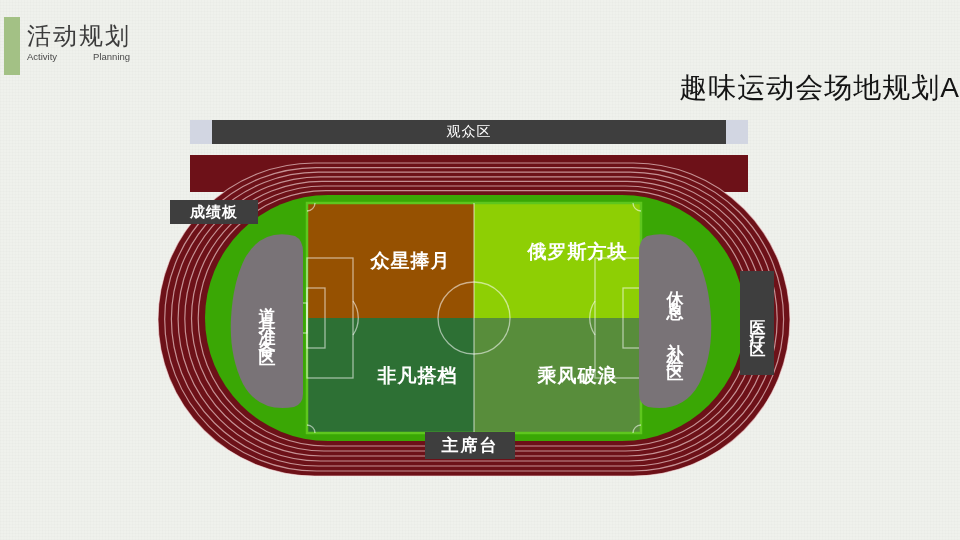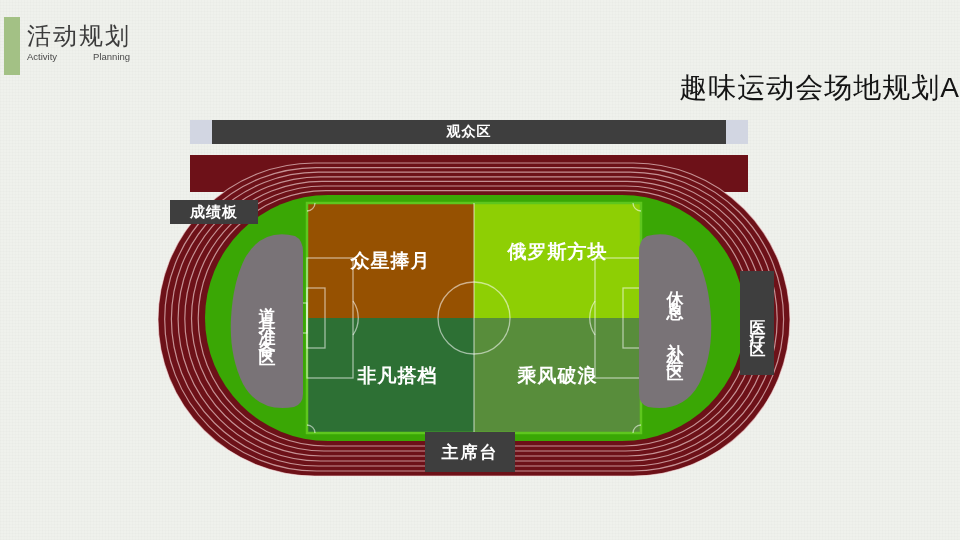--- a/index.html
+++ b/index.html
@@ -43,52 +43,53 @@
   .spectator-bar .cap{
     position:absolute;top:0;width:22px;height:24px;background:#d2d6e2;
   }
   .spectator-bar .cap.left{left:0;}
   .spectator-bar .cap.right{right:0;}
   .spectator-bar .mid{
     position:absolute;left:22px;right:22px;top:0;bottom:0;background:#3e3e3e;
   }
   .spectator-bar .txt{
     position:absolute;inset:0;display:flex;align-items:center;justify-content:center;
-    color:#fff;font-size:14px;font-weight:700;letter-spacing:1px;
+    color:#fff;font-size:14px;font-weight:400;letter-spacing:1px;
   }
   
   .stage{position:absolute;left:0;top:0;width:960px;height:540px;}
   .lane{fill:none;stroke:rgba(255,230,230,0.6);stroke-width:1.2;}
   .mark{fill:none;stroke:rgba(255,255,255,0.55);stroke-width:1.3;}
   
   .dark-box{
     position:absolute;background:#3e3e3e;color:#fff;
     display:flex;align-items:center;justify-content:center;
   }
   .box-scoreboard{left:170px;top:200px;width:88px;height:24px;font-size:15px;font-weight:700;letter-spacing:1px;}
   .box-medical{left:740px;top:271px;width:34px;height:104px;}
-  .box-rostrum{left:425px;top:432px;width:90px;height:40px;font-size:17px;font-weight:700;letter-spacing:2px;}
+  .box-rostrum{left:425px;top:432px;width:90px;height:27px;font-size:17px;font-weight:700;letter-spacing:2px;}
   .vtext{
     writing-mode:vertical-rl;text-orientation:upright;
     color:#fff;font-weight:700;
   }
   .box-medical .vtext{font-size:16px;letter-spacing:11px;}
   
   .gray-label{
     position:absolute;display:flex;align-items:center;justify-content:center;
   }
   .gl-props{left:250px;top:228px;width:34px;height:184px;}
   .gl-rest{left:658px;top:226px;width:34px;height:188px;}
   .gray-label .vtext{font-size:17px;letter-spacing:11px;}
   
   .zone-label{
     position:absolute;width:167px;height:115px;
     display:flex;align-items:center;justify-content:center;
     color:#fff;font-size:19px;font-weight:700;letter-spacing:1px;
     pointer-events:none;
+    padding-left:20px;
   }
   .zl0{left:307px;top:203px;}
   .zl1{left:474px;top:194px;}
   .zl2{left:314px;top:318px;}
   .zl3{left:474px;top:318px;}
 </style>
 </head>
 <body>
 
 <div class="slide">

